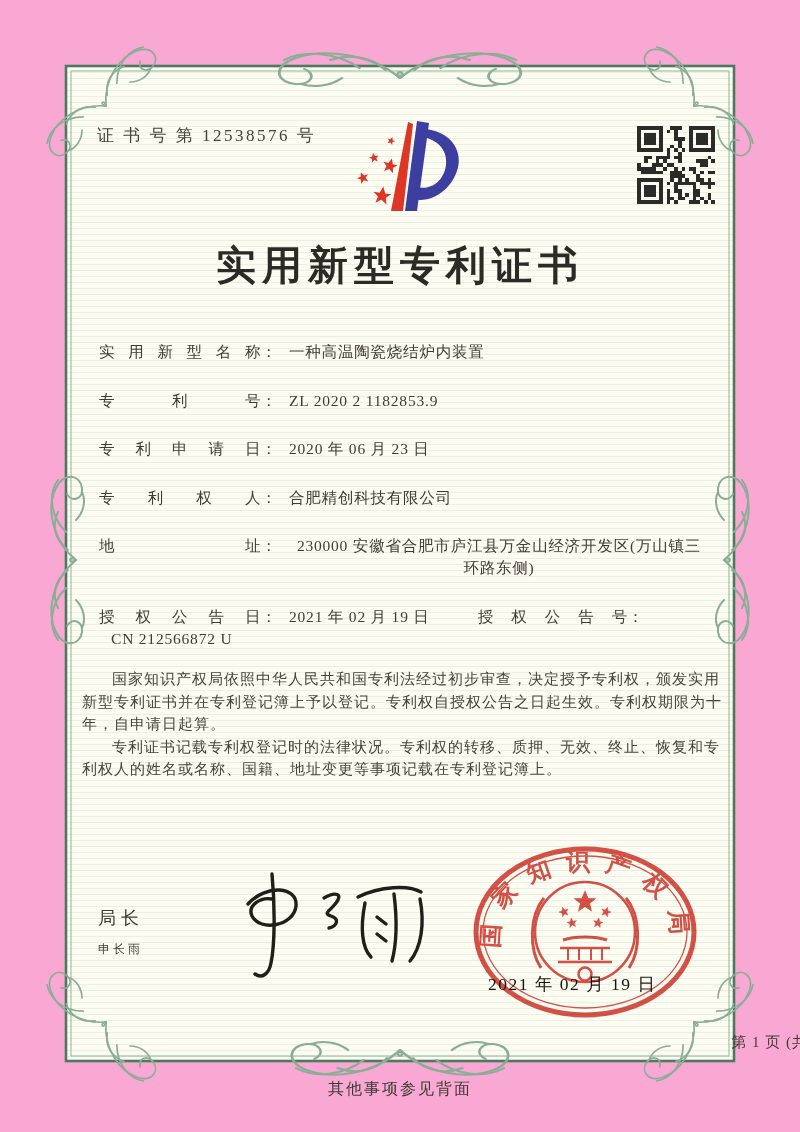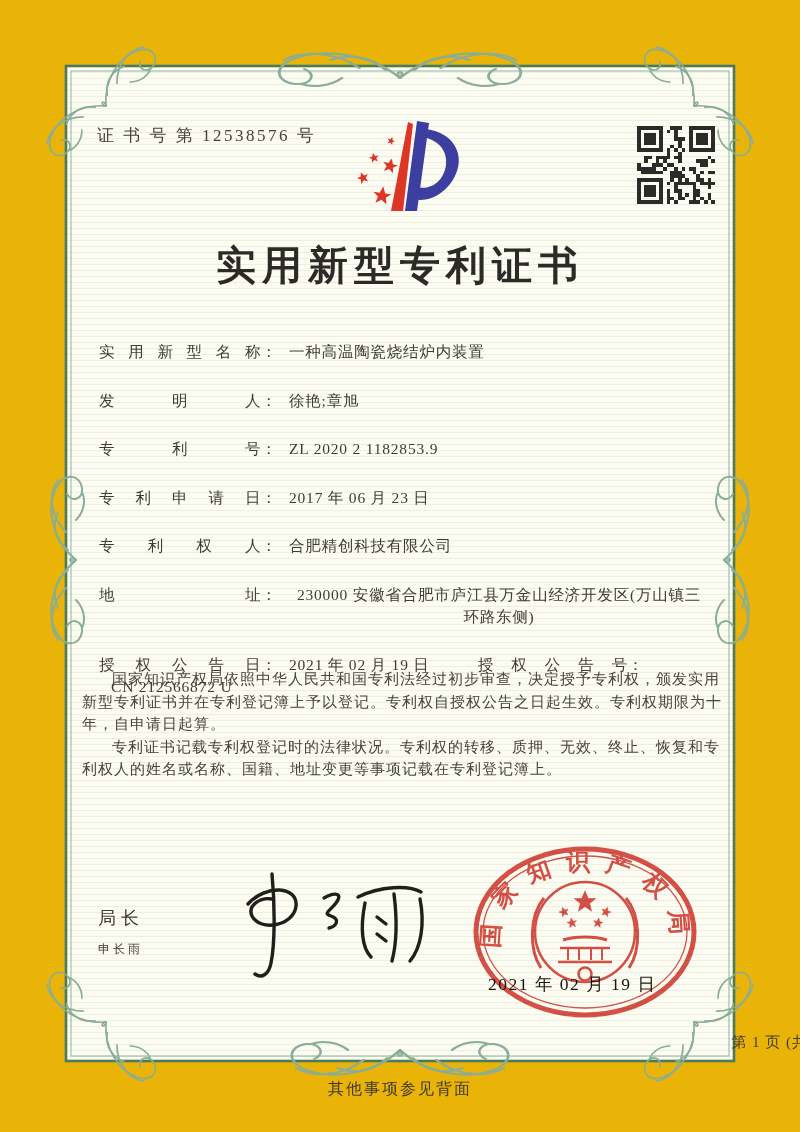--- a/index.html
+++ b/index.html
@@ -1,18 +1,18 @@
 <!DOCTYPE html>
 <html><head>
 <meta charset="utf-8">
 <style>
   html,body{margin:0;padding:0;background:#e8e8e8;}
   .page{
     position:relative;width:800px;height:1132px;margin:0 auto;
-    background:#eab308;overflow:hidden;
+    background:#f9a8d4;overflow:hidden;
     font-family:"Liberation Serif","DejaVu Serif",serif;
     color:#3f3c35;
   }
   
   .page::before{
     content:"";position:absolute;left:66px;top:66px;right:66px;bottom:71px;
     background:
       repeating-linear-gradient(180deg, rgba(173,196,160,0.22) 0 1px, rgba(255,255,255,0) 1px 6px),
       #fcfcf3;
     z-index:0;
@@ -243,27 +243,24 @@
       </g>
   </svg>
 
   <h1 class="title">实用新型专利证书</h1>
 
   <div class="fields">
     <div class="frow">
       <span class="flabel">实用新型名称</span><span class="fcolon">：</span><span class="fval">一种高温陶瓷烧结炉内装置</span>
     </div>
     <div class="frow">
-      <span class="flabel">发明人</span><span class="fcolon">：</span><span class="fval">徐艳;章旭</span>
+      <span class="flabel">专利号</span><span class="fcolon">：</span><span class="fval">ZL 2020 2 1182853.9</span>
     </div>
     <div class="frow">
-      <span class="flabel">专利号</span><span class="fcolon">：</span><span class="fval">ZL 2020 2 1182853.9</span>
-    </div>
-    <div class="frow">
-      <span class="flabel">专利申请日</span><span class="fcolon">：</span><span class="fval">2017 年 06 月 23 日</span>
+      <span class="flabel">专利申请日</span><span class="fcolon">：</span><span class="fval">2020 年 06 月 23 日</span>
     </div>
     <div class="frow">
       <span class="flabel">专利权人</span><span class="fcolon">：</span><span class="fval">合肥精创科技有限公司</span>
     </div>
     <div class="frow addr">
       <span class="flabel">地址</span><span class="fcolon">：</span><span class="fval">230000 安徽省合肥市庐江县万金山经济开发区(万山镇三环路东侧)</span>
     </div>
     <div class="frow grant">
       <span class="flabel">授权公告日</span><span class="fcolon">：</span><span class="fval">2021 年 02 月 19 日</span><span class="flabel g2">授权公告号</span><span class="fcolon">：</span><span class="fval">CN 212566872 U</span>
     </div>

